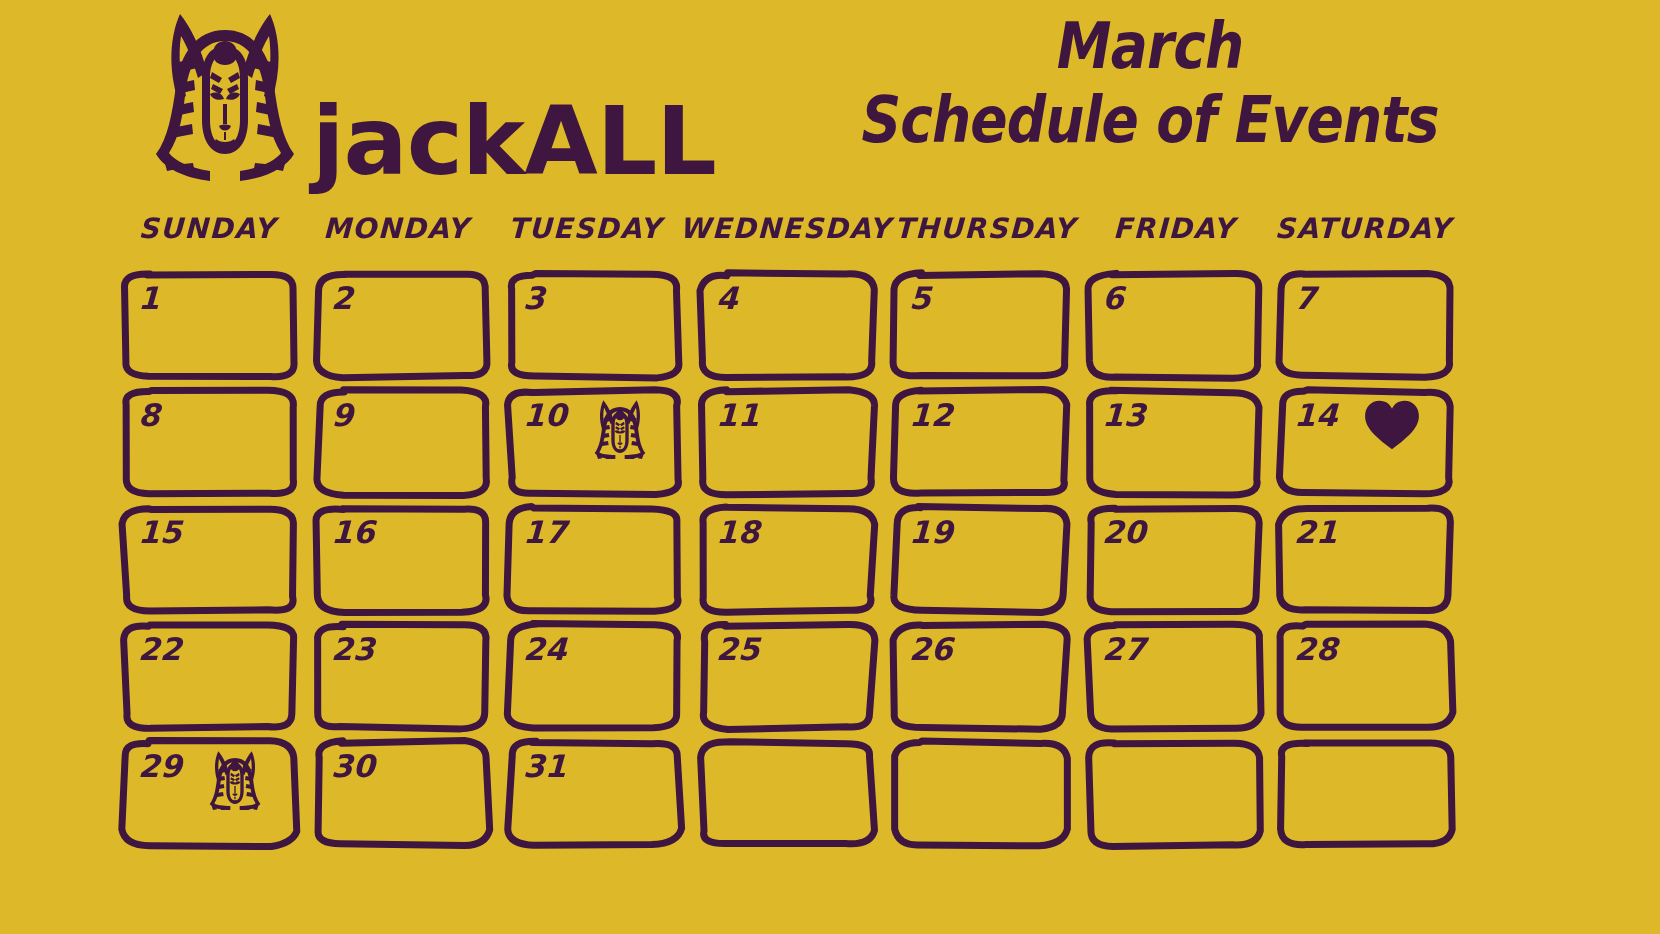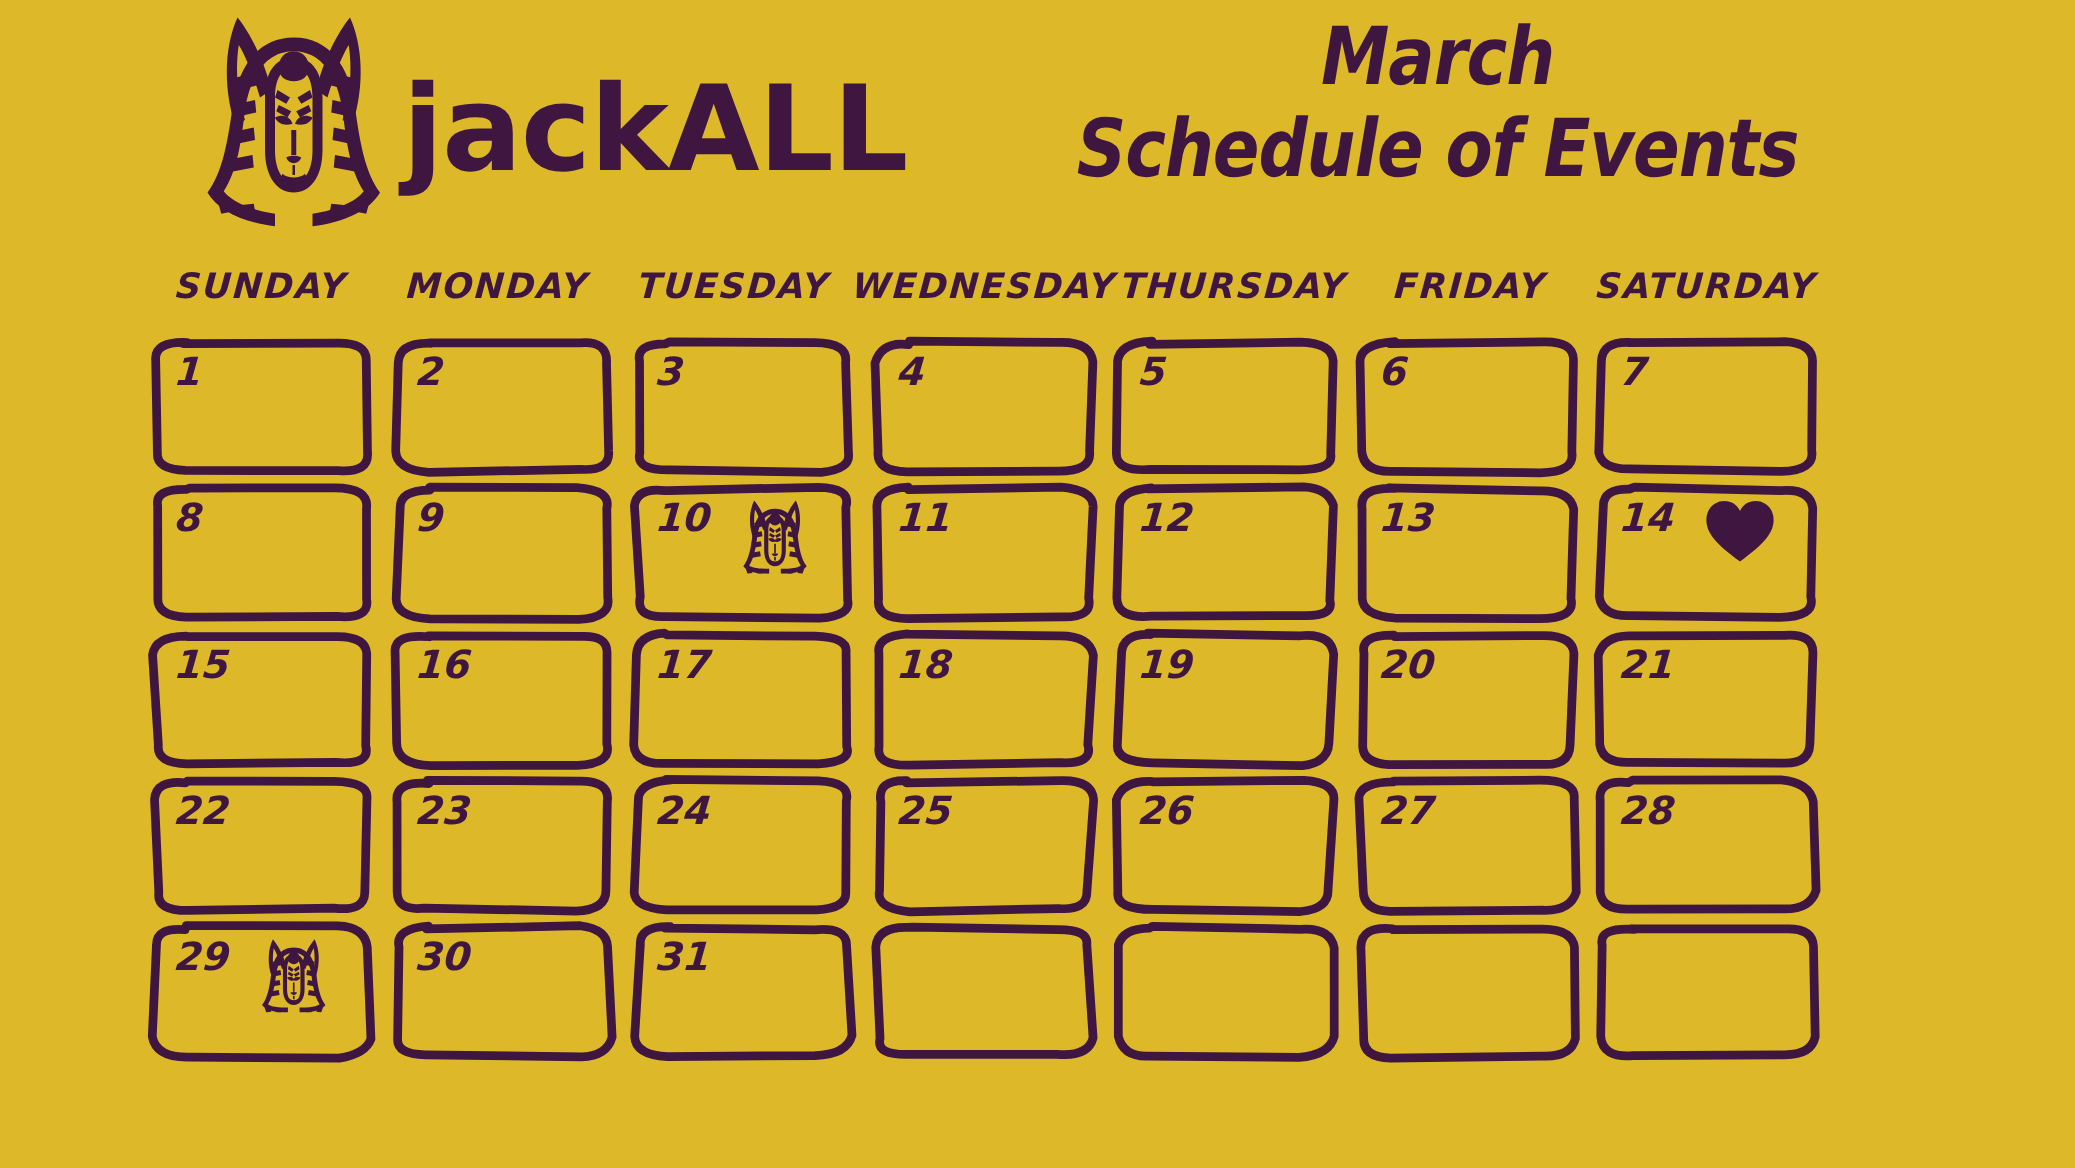--- a/index.html
+++ b/index.html
@@ -21,24 +21,24 @@
   
   #header {
     position: absolute;
     left: 0; top: 0;
     width: 1660px;
     height: 200px;
   }
 
   #brand {
     position: absolute;
-    left: 160px;
+    left: 150px;
     top: 8px;
     display: flex;
-    align-items: center;
+    align-items: flex-end;
   }
 
   #brand-logo {
     width: 150px;
     height: 178px;
     flex: 0 0 auto;
   }
 
   #brand-words {
     margin-left: 12px;

